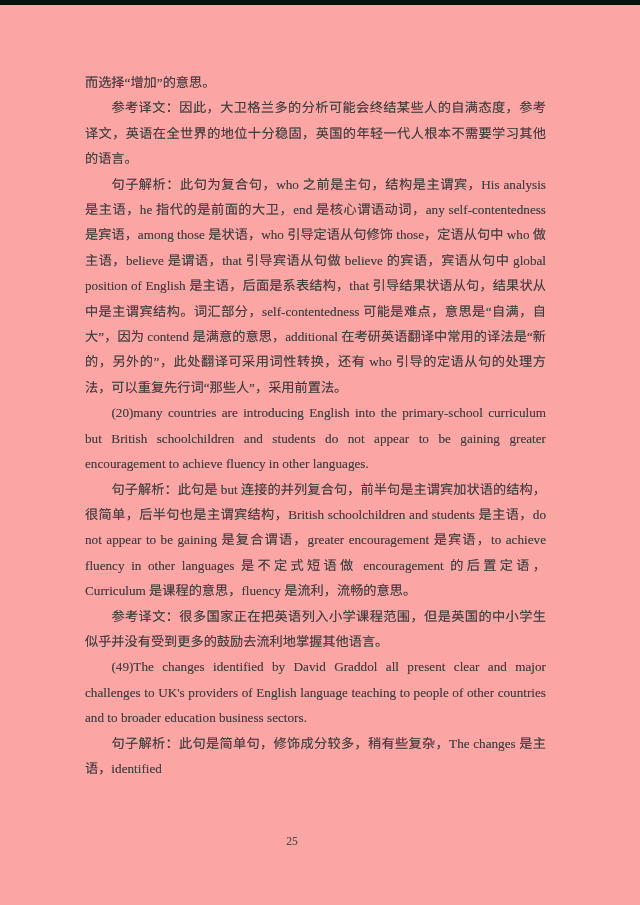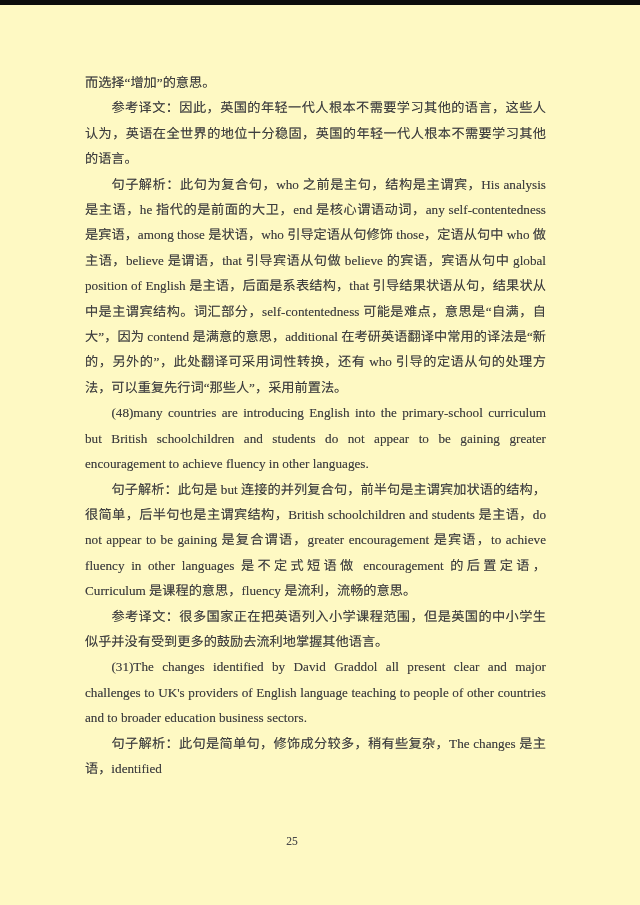--- a/index.html
+++ b/index.html
@@ -4,21 +4,21 @@
 <style>
   html, body {
     margin: 0;
     padding: 0;
     background: #ffffff;
   }
   .page {
     position: relative;
     width: 640px;
     height: 905px;
-    background: #fef9c3;
+    background: #fca5a5;
     overflow: hidden;
     font-family: "Liberation Serif", "DejaVu Serif", serif;
   }
   .scan-edge-top {
     position: absolute;
     top: 0;
     left: 0;
     width: 640px;
     height: 5px;
     background: #0d0d0d;
@@ -53,23 +53,23 @@
   }
 </style>
 </head>
 <body>
 
 <div class="page">
   <div class="scan-edge-top"></div>
 
   <div class="content">
     <p class="no-indent">而选择“增加”的意思。</p>
-    <p>参考译文：因此，英国的年轻一代人根本不需要学习其他的语言，这些人认为，英语在全世界的地位十分稳固，英国的年轻一代人根本不需要学习其他的语言。</p>
+    <p>参考译文：因此，大卫格兰多的分析可能会终结某些人的自满态度，参考译文，英语在全世界的地位十分稳固，英国的年轻一代人根本不需要学习其他的语言。</p>
     <p>句子解析：此句为复合句，who 之前是主句，结构是主谓宾，His analysis 是主语，he 指代的是前面的大卫，end 是核心谓语动词，any self-contentedness 是宾语，among those 是状语，who 引导定语从句修饰 those，定语从句中 who 做主语，believe 是谓语，that 引导宾语从句做 believe 的宾语，宾语从句中 global position of English 是主语，后面是系表结构，that 引导结果状语从句，结果状从中是主谓宾结构。词汇部分，self-contentedness 可能是难点，意思是“自满，自大”，因为 contend 是满意的意思，additional 在考研英语翻译中常用的译法是“新的，另外的”，此处翻译可采用词性转换，还有 who 引导的定语从句的处理方法，可以重复先行词“那些人”，采用前置法。</p>
-    <p>(48)many countries are introducing English into the primary-school curriculum but British schoolchildren and students do not appear to be gaining greater encouragement to achieve fluency in other languages.</p>
+    <p>(20)many countries are introducing English into the primary-school curriculum but British schoolchildren and students do not appear to be gaining greater encouragement to achieve fluency in other languages.</p>
     <p>句子解析：此句是 but 连接的并列复合句，前半句是主谓宾加状语的结构，很简单，后半句也是主谓宾结构，British schoolchildren and students 是主语，do not appear to be gaining 是复合谓语，greater encouragement 是宾语，to achieve fluency in other languages 是不定式短语做 encouragement 的后置定语，Curriculum 是课程的意思，fluency 是流利，流畅的意思。</p>
     <p>参考译文：很多国家正在把英语列入小学课程范围，但是英国的中小学生似乎并没有受到更多的鼓励去流利地掌握其他语言。</p>
-    <p>(31)The changes identified by David Graddol all present clear and major challenges to UK's providers of English language teaching to people of other countries and to broader education business sectors.</p>
+    <p>(49)The changes identified by David Graddol all present clear and major challenges to UK's providers of English language teaching to people of other countries and to broader education business sectors.</p>
     <p>句子解析：此句是简单句，修饰成分较多，稍有些复杂，The changes 是主语，identified</p>
   </div>
 
   <div class="page-number">25</div>
 </div>
 
 </body></html>

